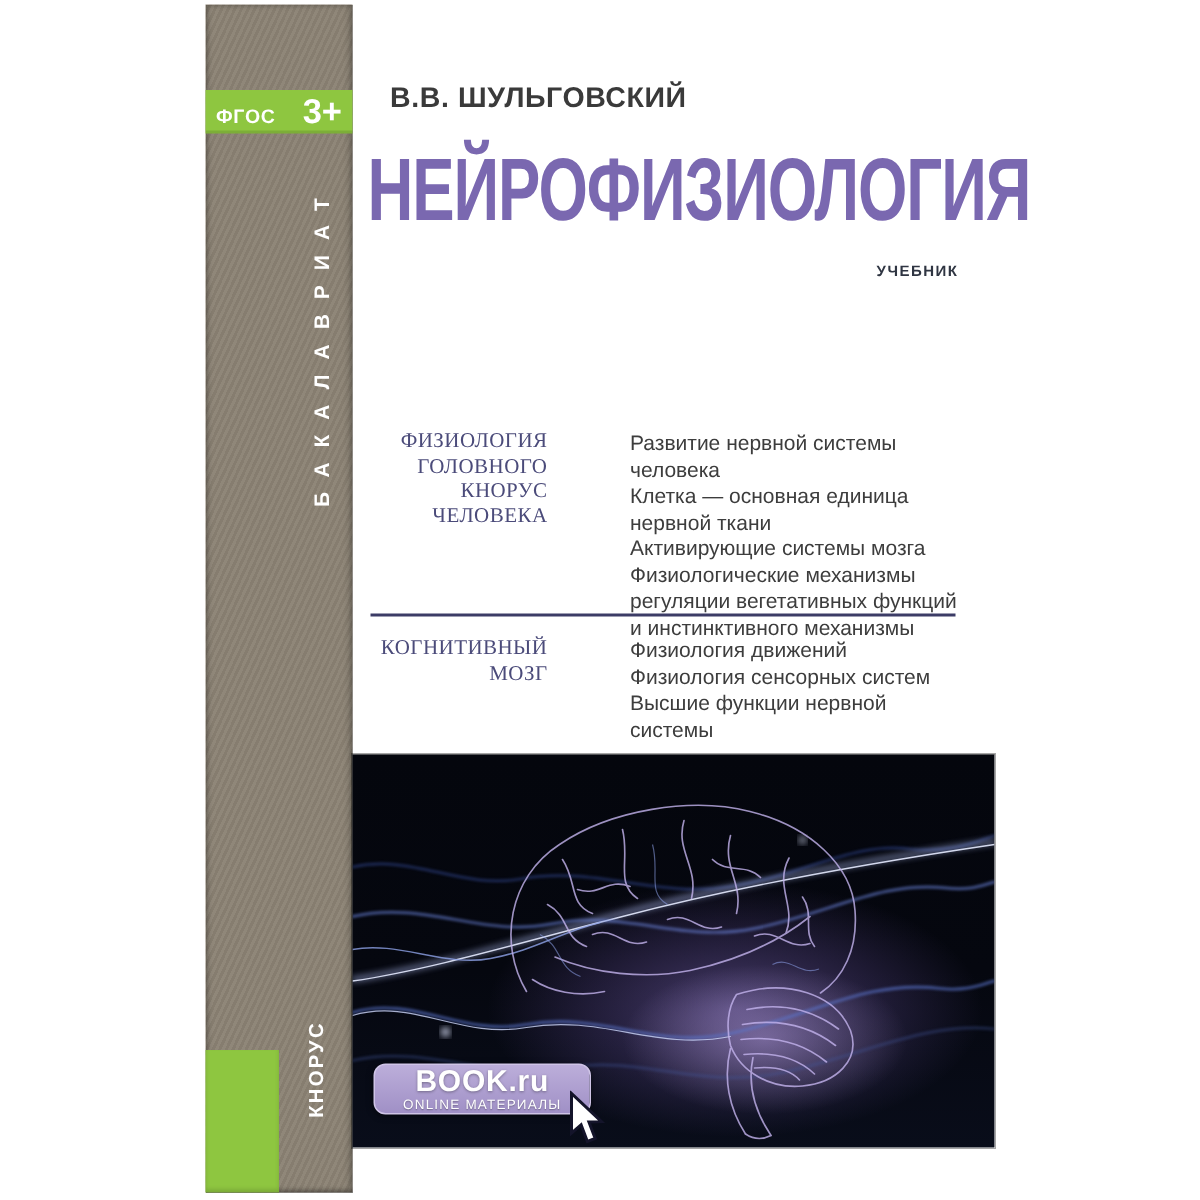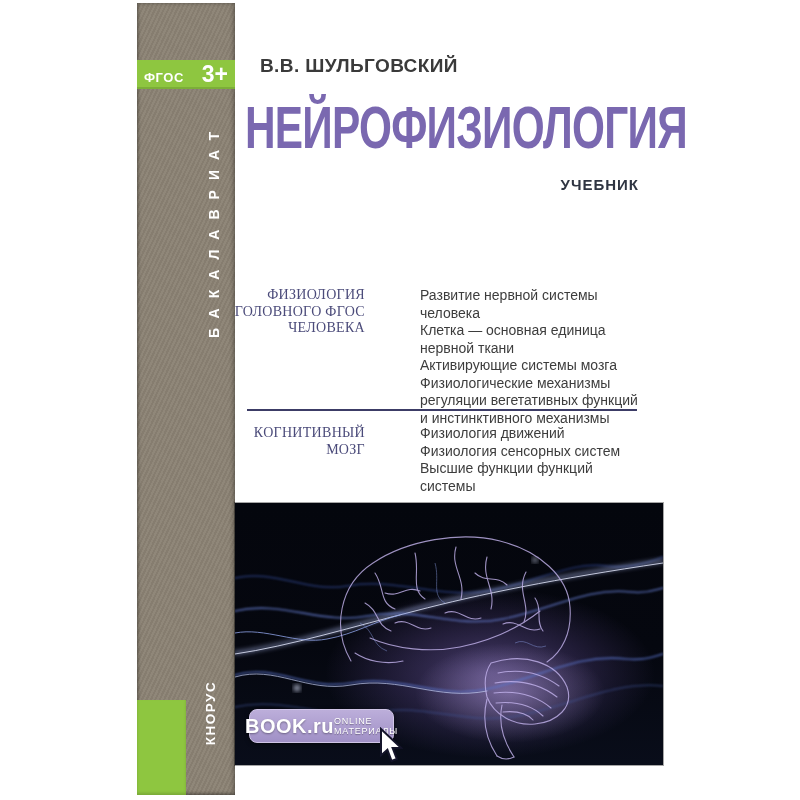--- a/index.html
+++ b/index.html
@@ -21,42 +21,42 @@
   .knorus{left:171px;top:705px;width:80px;height:16px;line-height:16px;font-size:13.5px;letter-spacing:1.5px;}
   .green-block{position:absolute;left:137px;top:700px;width:49px;height:95px;background:#8ec640;
          box-shadow:inset 0 -2px 3px rgba(0,0,0,.15);}
 
   
   .author{position:absolute;left:260px;top:55px;font-size:19px;font-weight:bold;color:#3a3a3a;
           letter-spacing:.4px;}
   .title{position:absolute;left:245px;top:98px;font-size:58px;font-weight:bold;color:#7a68b0;
          line-height:1;white-space:nowrap;transform:scale(.73,1.02);transform-origin:left top;
          letter-spacing:-1px;}
-  .uchebnik{position:absolute;right:161px;top:176px;font-size:15px;font-weight:bold;color:#2f3542;
+  .uchebnik{position:absolute;right:161px;top:176px;font-size:10px;font-weight:bold;color:#2f3542;
             letter-spacing:1px;}
 
   
   .toc-row{position:absolute;left:225px;width:420px;display:flex;gap:44px;}
   .toc-head{width:140px;text-align:right;font-family:"Liberation Serif",serif;font-size:14px;
             line-height:16.5px;color:#4b4b7a;letter-spacing:.3px;flex:none;}
   .toc-list{margin-left:11px;font-size:14px;line-height:17.5px;color:#3d3d3d;}
   .sec1{top:287px;}
   .sec2{top:425px;}
   .divider{position:absolute;left:247px;top:409px;width:390px;height:2px;background:#3c3c66;}
 
   
   .hero{position:absolute;left:235px;top:503px;width:428px;height:262px;
         background:linear-gradient(180deg,#04060d 0%,#05070f 55%,#090d1a 100%);overflow:hidden;
         box-shadow:0 0 0 1px rgba(0,0,0,.35);}
   .hero svg.art{position:absolute;left:0;top:0;}
   .bookru{position:absolute;left:14px;top:206px;width:145px;height:34px;border-radius:8px;
           background:linear-gradient(180deg,#bcaeda 0%,#a röt 100%);
           background:linear-gradient(180deg,#bcaeda 0%,#a090c6 100%);
           border:1px solid #cfc4e6;box-sizing:border-box;
-          display:flex;flex-direction:row;align-items:center;justify-content:center;
+          display:flex;flex-direction:column;align-items:center;justify-content:center;
           box-shadow:0 1px 4px rgba(0,0,0,.5);}
   .bookru .t{color:#fff;font-weight:bold;font-size:20px;line-height:20px;letter-spacing:.5px;
              text-shadow:0 1px 2px rgba(0,0,0,.35);}
   .bookru .s{color:#fff;font-size:9px;line-height:10px;letter-spacing:.8px;
              text-shadow:0 1px 1px rgba(0,0,0,.35);}
   .cursor{position:absolute;left:142px;top:224px;}
 </style>
 </head>
 <body>
 
@@ -71,21 +71,21 @@
   <div class="green-block"></div>
   <div class="vtext knorus">КНОРУС</div>
 
   <div class="author">В.В. ШУЛЬГОВСКИЙ</div>
   <div class="title">НЕЙРОФИЗИОЛОГИЯ</div>
   <div class="uchebnik">УЧЕБНИК</div>
 
   <div class="toc-row sec1">
     <div class="toc-head">
       <div>ФИЗИОЛОГИЯ</div>
-      <div>ГОЛОВНОГО ФГОС</div>
+      <div>ГОЛОВНОГО КНОРУС</div>
       <div>ЧЕЛОВЕКА</div>
     </div>
     <div class="toc-list">
       <div>Развитие нервной системы человека</div>
       <div>Клетка — основная единица нервной ткани</div>
       <div>Активирующие системы мозга</div>
       <div>Физиологические механизмы</div>
       <div>регуляции вегетативных функций</div>
       <div>и инстинктивного механизмы</div>
     </div>
@@ -94,21 +94,21 @@
   <div class="divider"></div>
 
   <div class="toc-row sec2">
     <div class="toc-head">
       <div>КОГНИТИВНЫЙ</div>
       <div>МОЗГ</div>
     </div>
     <div class="toc-list">
       <div>Физиология движений</div>
       <div>Физиология сенсорных систем</div>
-      <div>Высшие функции функций системы</div>
+      <div>Высшие функции нервной системы</div>
     </div>
   </div>
 
   <div class="hero">
     <svg class="art" width="428" height="262" viewBox="0 0 428 262">
       <defs>
         <radialGradient id="glow1" cx="50%" cy="50%" r="50%">
           <stop offset="0%" stop-color="#8f76cc" stop-opacity=".5"></stop>
           <stop offset="60%" stop-color="#7a5fb8" stop-opacity=".22"></stop>
           <stop offset="100%" stop-color="#7a5fb8" stop-opacity="0"></stop>

